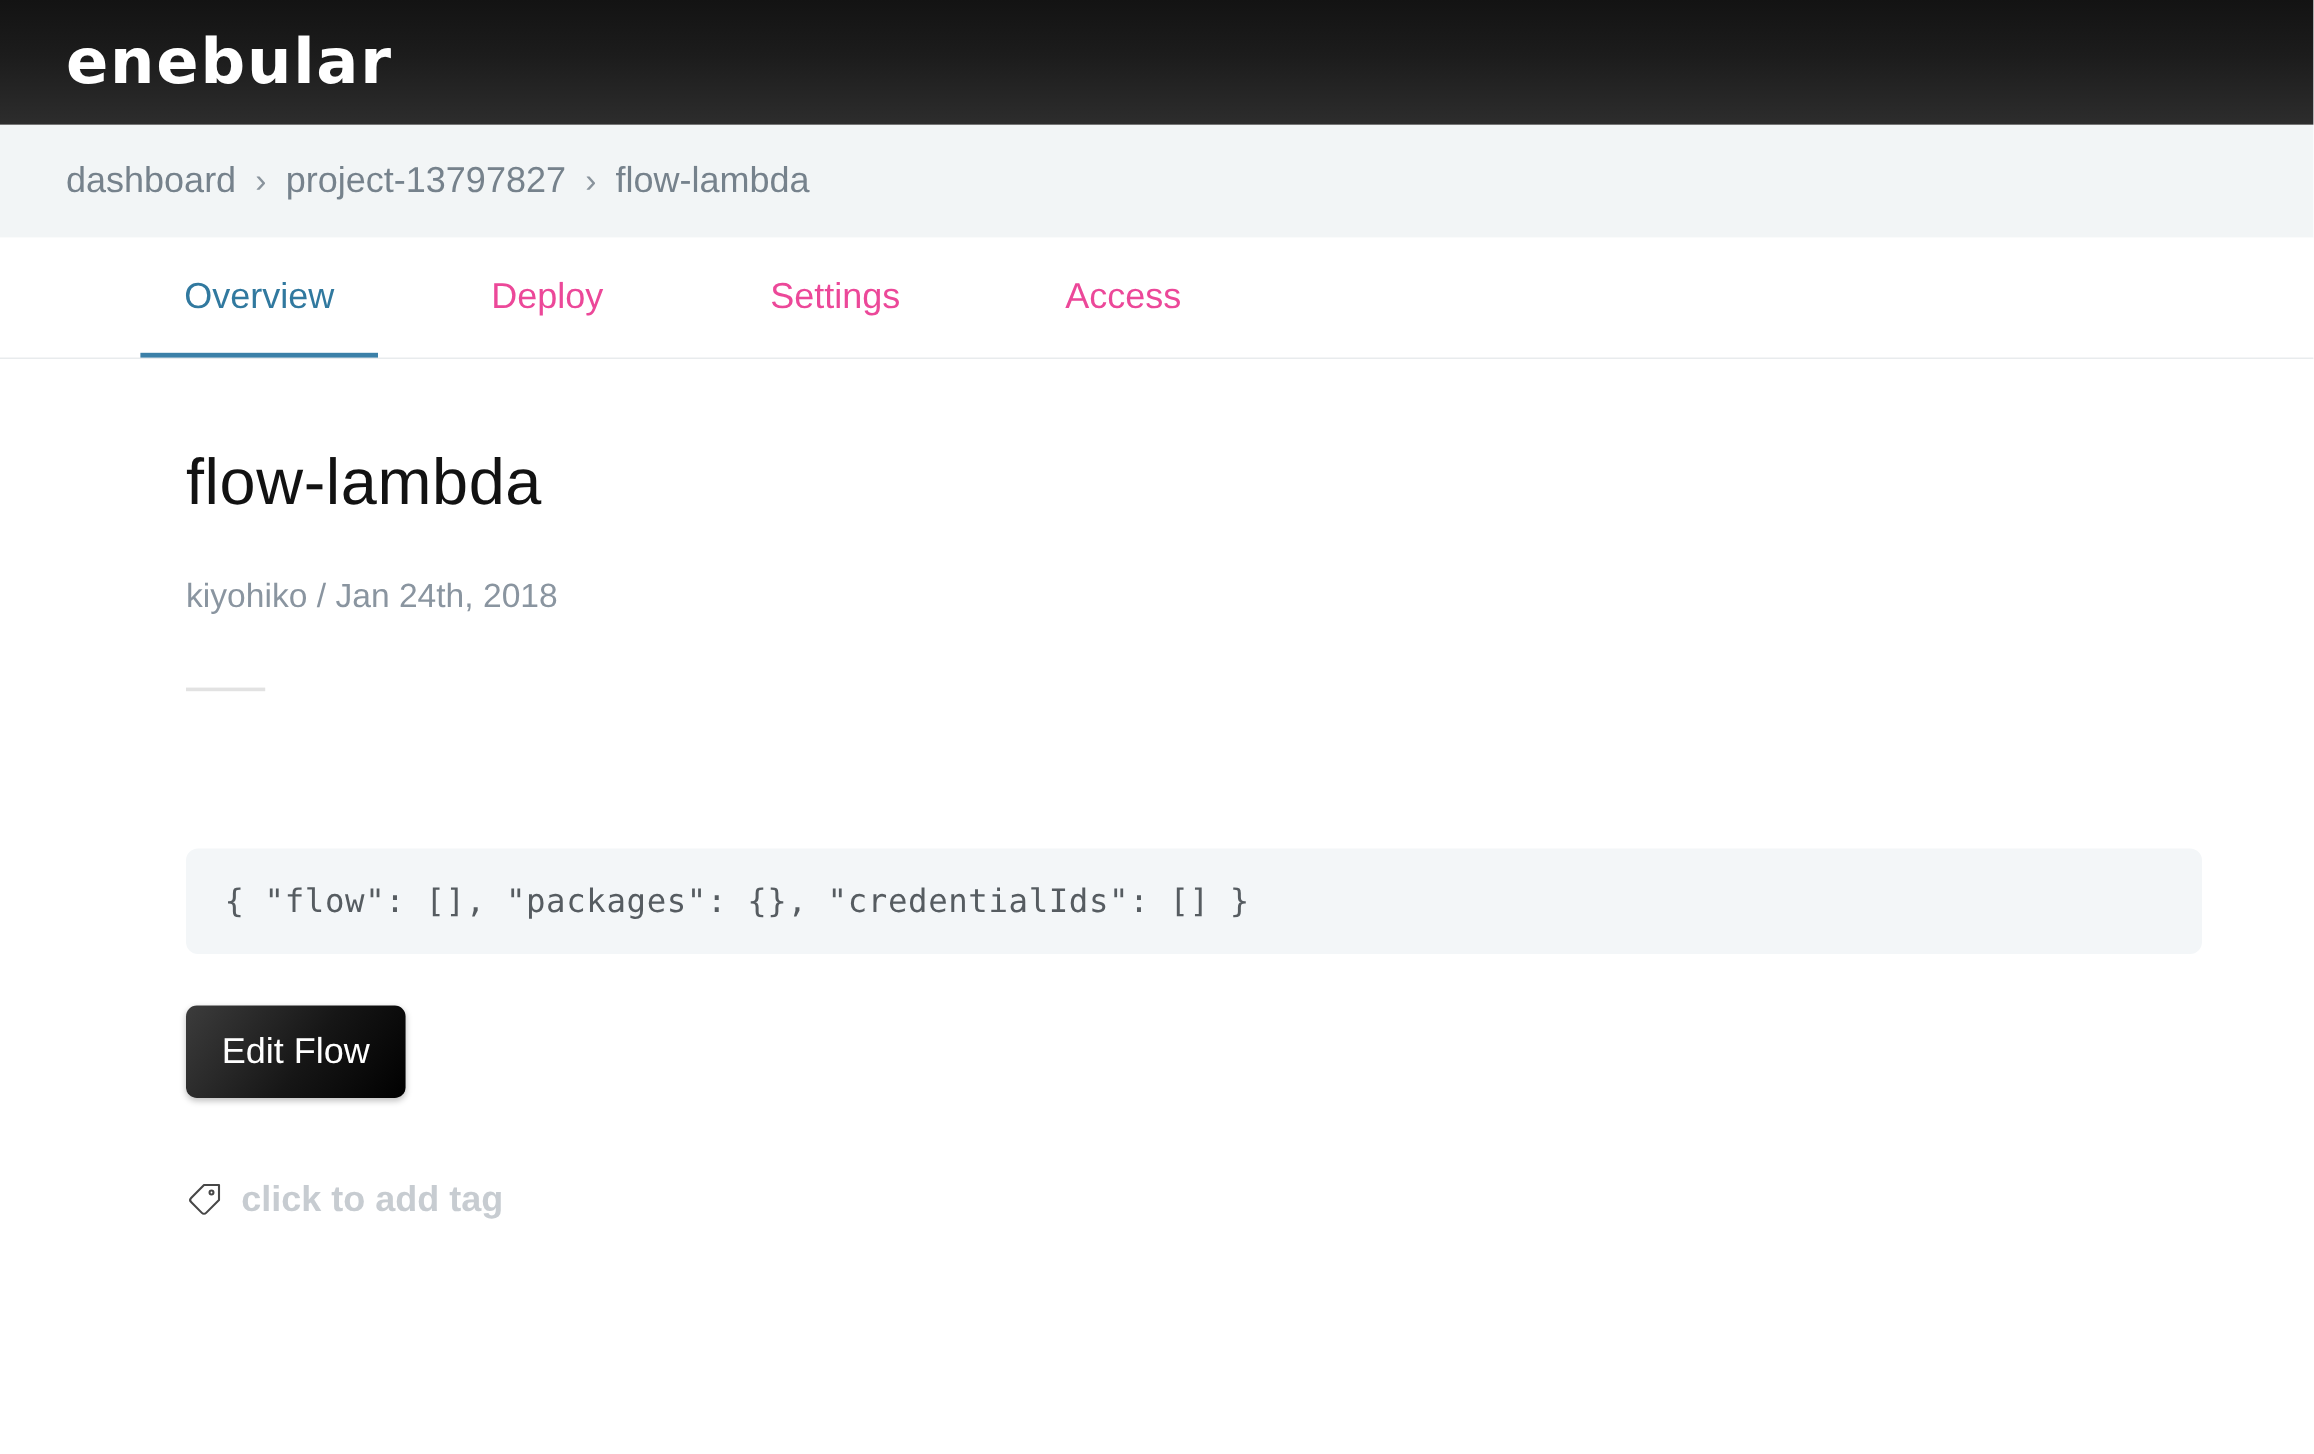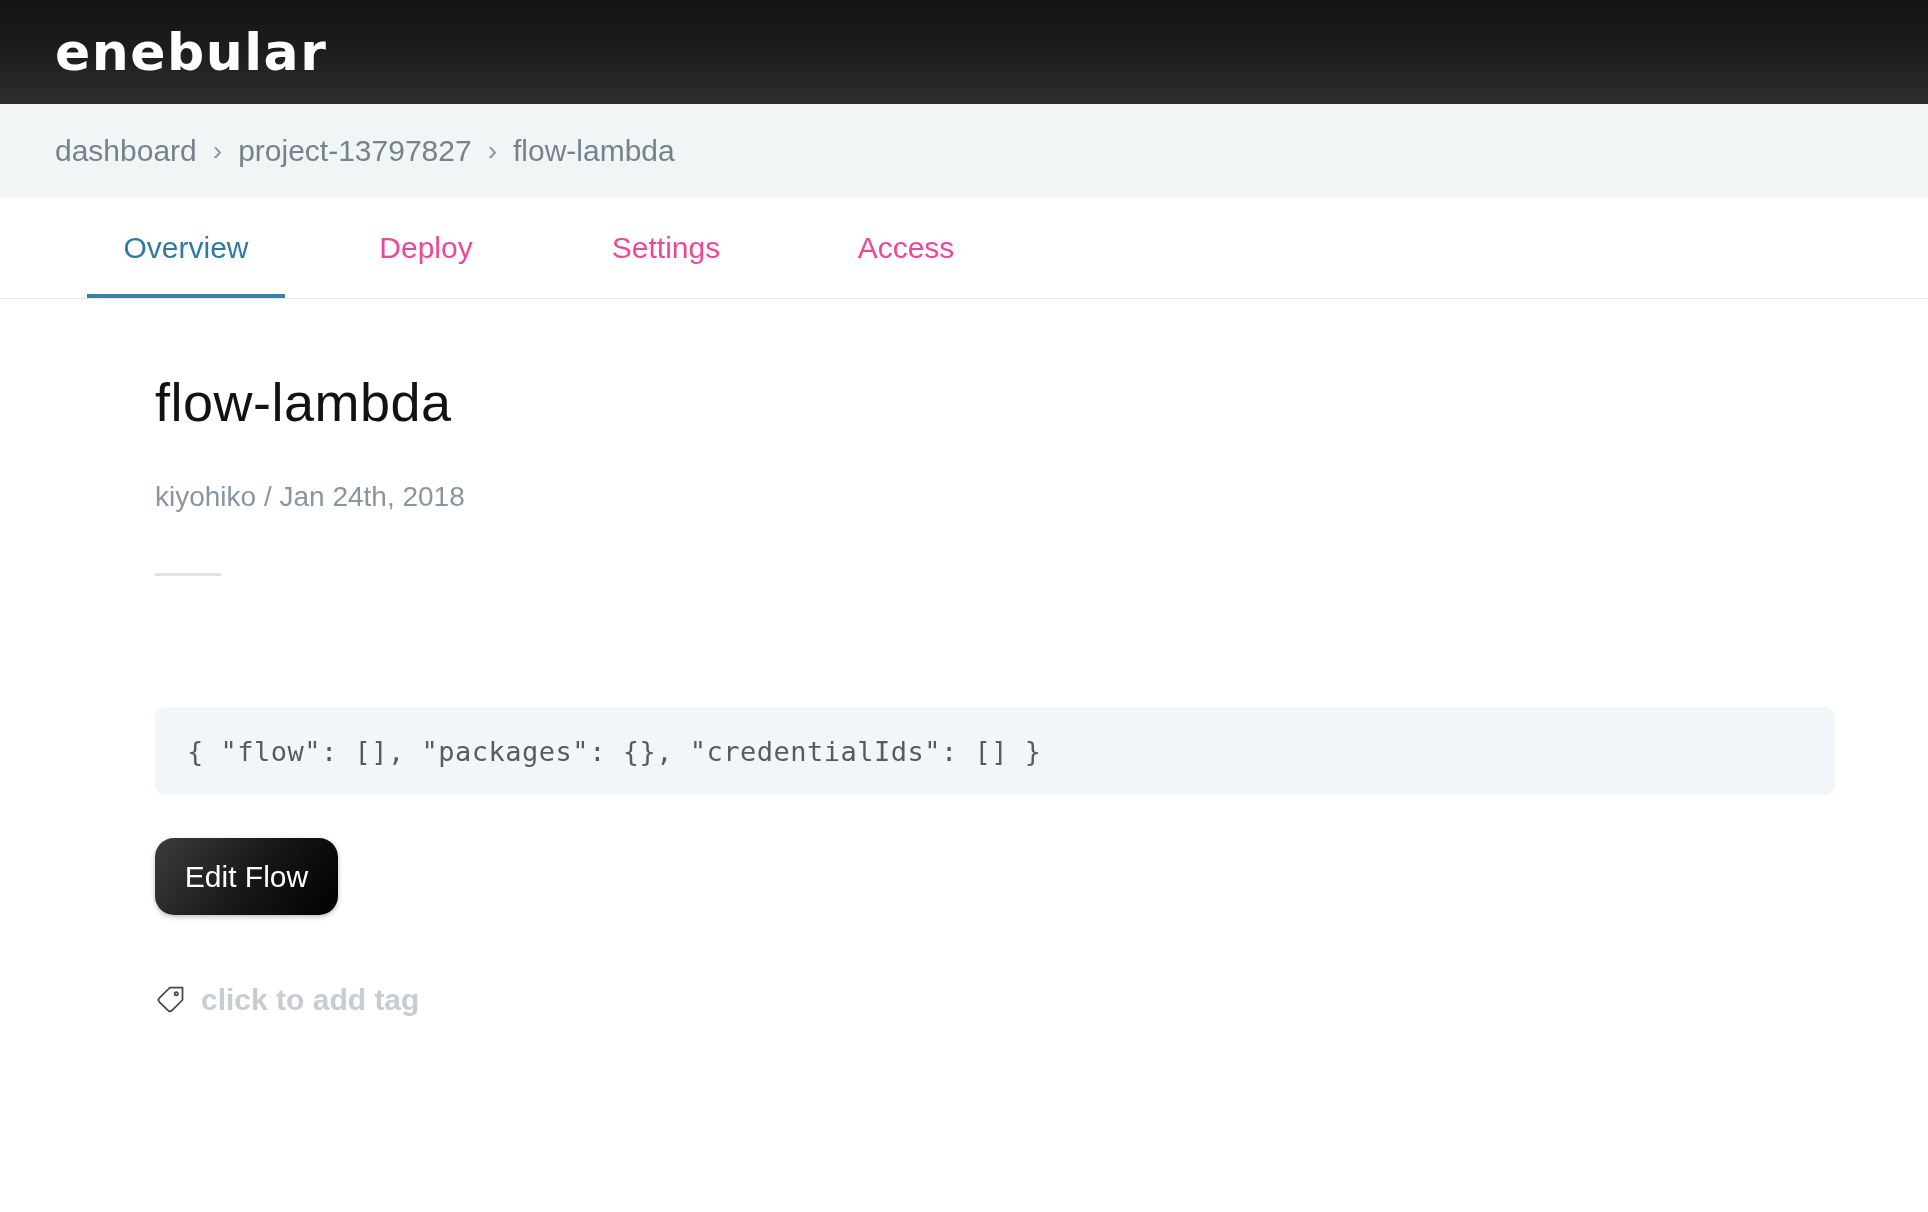--- a/index.html
+++ b/index.html
@@ -22,21 +22,21 @@
     height:94px; background:#f2f5f6;
     display:flex; align-items:center; padding-left:55px;
     font-size:30px; color:#76828c;
   }
   .breadcrumb-bar .crumb { cursor:pointer; }
   .breadcrumb-bar .sep { margin:0 16px; color:#8a949d; font-size:28px; }
 
   
   .tab-bar {
     height:101px; background:#ffffff; border-bottom:1px solid #e3e7e9;
-    display:flex; padding-left:87px;
+    display:flex; padding-left:117px;
   }
   .tab {
     width:198px; margin-right:42px; text-align:center;
     font-size:30px; color:#ec4899; cursor:pointer;
     display:flex; align-items:center; justify-content:center;
     border-bottom:4px solid transparent; padding-top:4px;
   }
   .tab.active { color:#31799f; border-bottom-color:#3b80a8; }
 
   
@@ -55,21 +55,21 @@
   .code-panel {
     margin-top:131px; width:1680px; height:88px;
     background:#f3f6f8; border-radius:10px;
     display:flex; align-items:center; padding-left:32px;
   }
   .code-text {
     font-family:"DejaVu Sans Mono", monospace;
     font-size:27px; color:#565c61; letter-spacing:0.5px;
   }
   .edit-flow-btn {
-    margin-top:43px; width:183px; height:77px; border:none; border-radius:19px;
+    margin-top:43px; width:183px; height:77px; border:none; border-radius:9px;
     background:linear-gradient(125deg,#3c3c3c 0%,#161616 55%,#000000 100%);
     color:#ffffff; font-size:30px; font-family:"Liberation Sans", sans-serif;
     cursor:pointer; display:flex; align-items:center; justify-content:center;
     box-shadow:0 2px 5px rgba(0,0,0,0.25);
   }
   .tag-row {
     margin-top:68px; display:flex; align-items:center; cursor:pointer;font-weight:bold;
   }
   .tag-icon { width:30px; height:30px; transform:scaleX(-1); flex:none; }
   .tag-hint { margin-left:16px; font-size:30px; color:#c7ccd1; }

